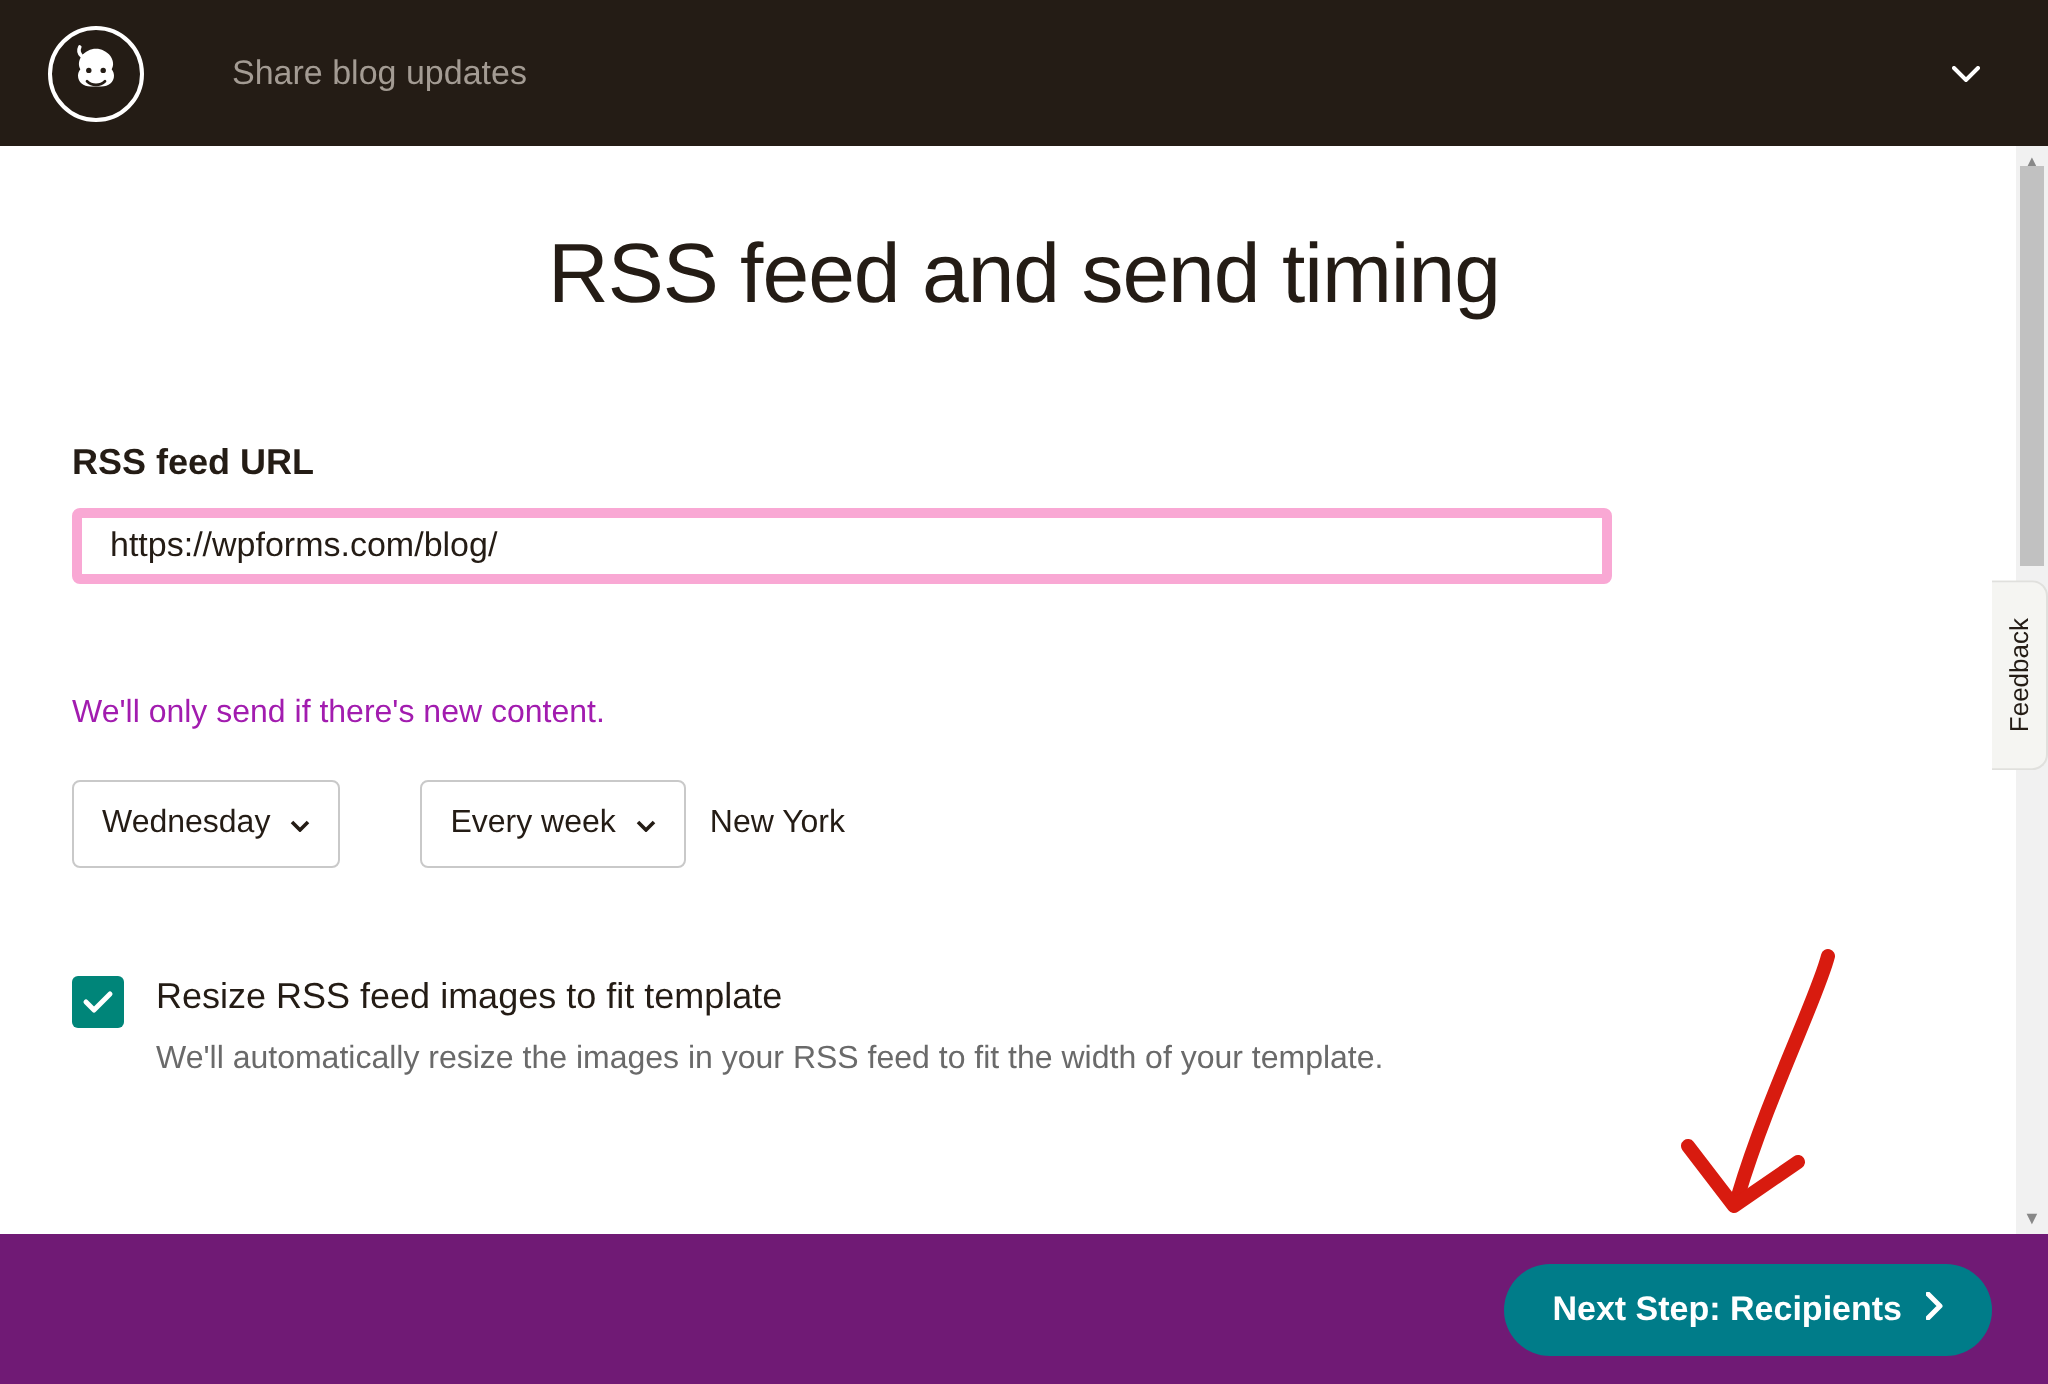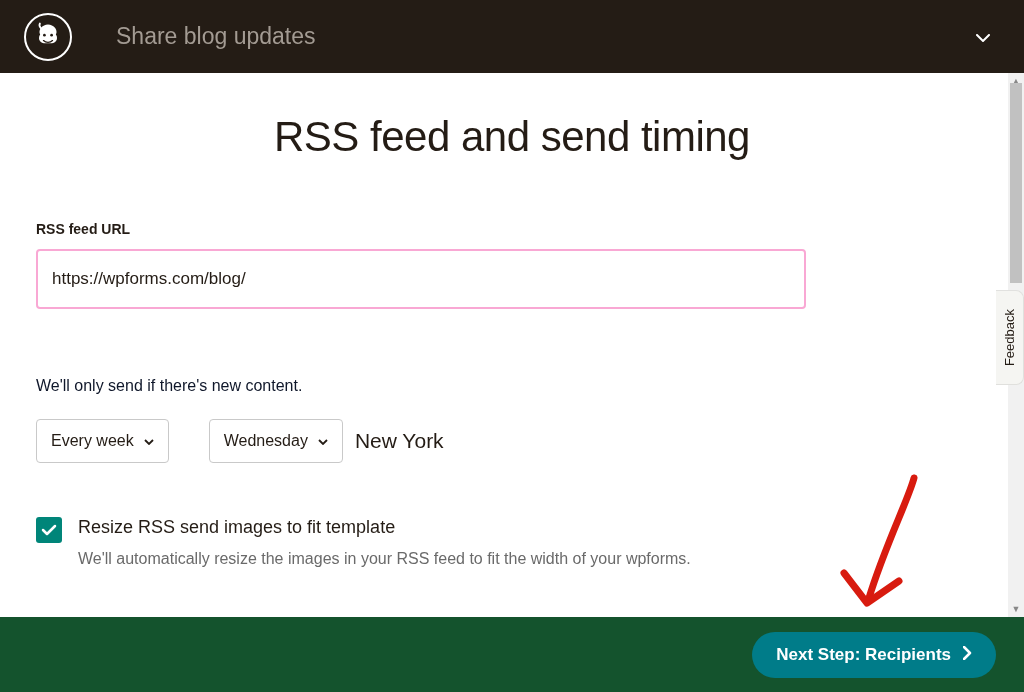--- a/index.html
+++ b/index.html
@@ -32,21 +32,21 @@
       align-items: center;
       justify-content: center;
       flex-shrink: 0;
     }
     .logo svg {
       width: 36px;
       height: 36px;
     }
     .header-title {
       color: #a39b93;
-      font-size: 23px;
+      font-size: 17px;
       margin-left: 44px;
     }
     .header-caret {
       position: absolute;
       right: 34px;
       color: #fff;
     }
     .content-wrapper {
       position: relative;
       height: 544px;
@@ -59,42 +59,42 @@
     }
     .main-heading {
       font-size: 42px;
       font-weight: 400;
       color: #241c15;
       margin-bottom: 60px;
       letter-spacing: -0.5px;
       text-align: center;
     }
     .field-label {
-      font-size: 14px;
+      font-size: 18px;
       font-weight: 600;
       color: #241c15;
       margin-bottom: 12px;
     }
     .text-input {
       width: 770px;
-      height: 60px;
-      border: 2px solid #f9a8d4;
+      height: 38px;
+      border: 5px solid #f9a8d4;
       border-radius: 4px;
       padding: 0 14px;
       font-size: 17px;
       color: #241c15;
       font-family: inherit;
     }
     .section-gap {
       height: 40px;
     }
     .help-text {
       font-size: 16px;
-      color: #0f172a;
-      margin-top: 28px;
+      color: #a21caf;
+      margin-top: 16px;
       margin-bottom: 24px;
     }
     .select-row {
       display: flex;
       align-items: center;
       gap: 40px;
     }
     .select-box {
       border: 1px solid #c9c9c9;
       border-radius: 4px;
@@ -105,21 +105,21 @@
       gap: 10px;
       font-size: 16px;
       color: #241c15;
       cursor: pointer;
       background: #fff;
     }
     .select-box .caret {
       font-size: 12px;
     }
     .tz-label {
-      font-size: 21px;
+      font-size: 16px;
       color: #241c15;
       margin-left: -28px;
     }
     .checkbox-section {
       margin-top: 54px;
       display: flex;
       gap: 16px;
     }
     .checkbox {
       width: 26px;
@@ -177,21 +177,21 @@
       color: #888;
     }
     .scrollbar-arrow-up { top: 0; }
     .scrollbar-arrow-down { bottom: 0; }
     .footer {
       position: absolute;
       bottom: 0;
       left: 0;
       right: 0;
       height: 75px;
-      background: #14532d;
+      background: #701a75;
       display: flex;
       align-items: center;
       justify-content: flex-end;
       padding: 0 28px;
     }
     .next-btn {
       background: #007c89;
       color: #fff;
       border: none;
       border-radius: 999px;
@@ -255,47 +255,47 @@
 
     <div class="field-label">RSS feed URL</div>
     <input type="text" class="text-input" value="https://wpforms.com/blog/" style="">
 
     <div class="section-gap"></div>
 
     <div class="help-text">We'll only send if there's new content.</div>
 
     <div class="select-row">
       <div class="select-box">
-        <span>Every week</span>
+        <span>Wednesday</span>
         <span class="caret">
           <svg width="10" height="6" viewBox="0 0 10 6">
               <path d="M1 1l4 4 4-4" stroke="#241c15" stroke-width="1.8" fill="none"></path>
             </svg>
         </span>
       </div>
       <div class="select-box">
-        <span>Wednesday</span>
+        <span>Every week</span>
         <span class="caret">
           <svg width="10" height="6" viewBox="0 0 10 6">
               <path d="M1 1l4 4 4-4" stroke="#241c15" stroke-width="1.8" fill="none"></path>
             </svg>
         </span>
       </div>
       <div class="tz-label">New York</div>
     </div>
 
     <div class="checkbox-section">
       <div class="checkbox">
         <svg viewBox="0 0 18 18">
             <path d="M3 9l4 4 8-8" stroke="#fff" stroke-width="2.5" fill="none" stroke-linecap="round" stroke-linejoin="round"></path>
           </svg>
       </div>
       <div class="checkbox-content">
-        <div class="checkbox-label">Resize RSS send images to fit template</div>
-        <div class="checkbox-help">We'll automatically resize the images in your RSS feed to fit the width of your wpforms.</div>
+        <div class="checkbox-label">Resize RSS feed images to fit template</div>
+        <div class="checkbox-help">We'll automatically resize the images in your RSS feed to fit the width of your template.</div>
       </div>
     </div>
   </div>
 
   <div class="scrollbar">
     <div class="scrollbar-arrow-up">▲</div>
     <div class="scrollbar-thumb"></div>
     <div class="scrollbar-arrow-down">▼</div>
   </div>
 </div>

